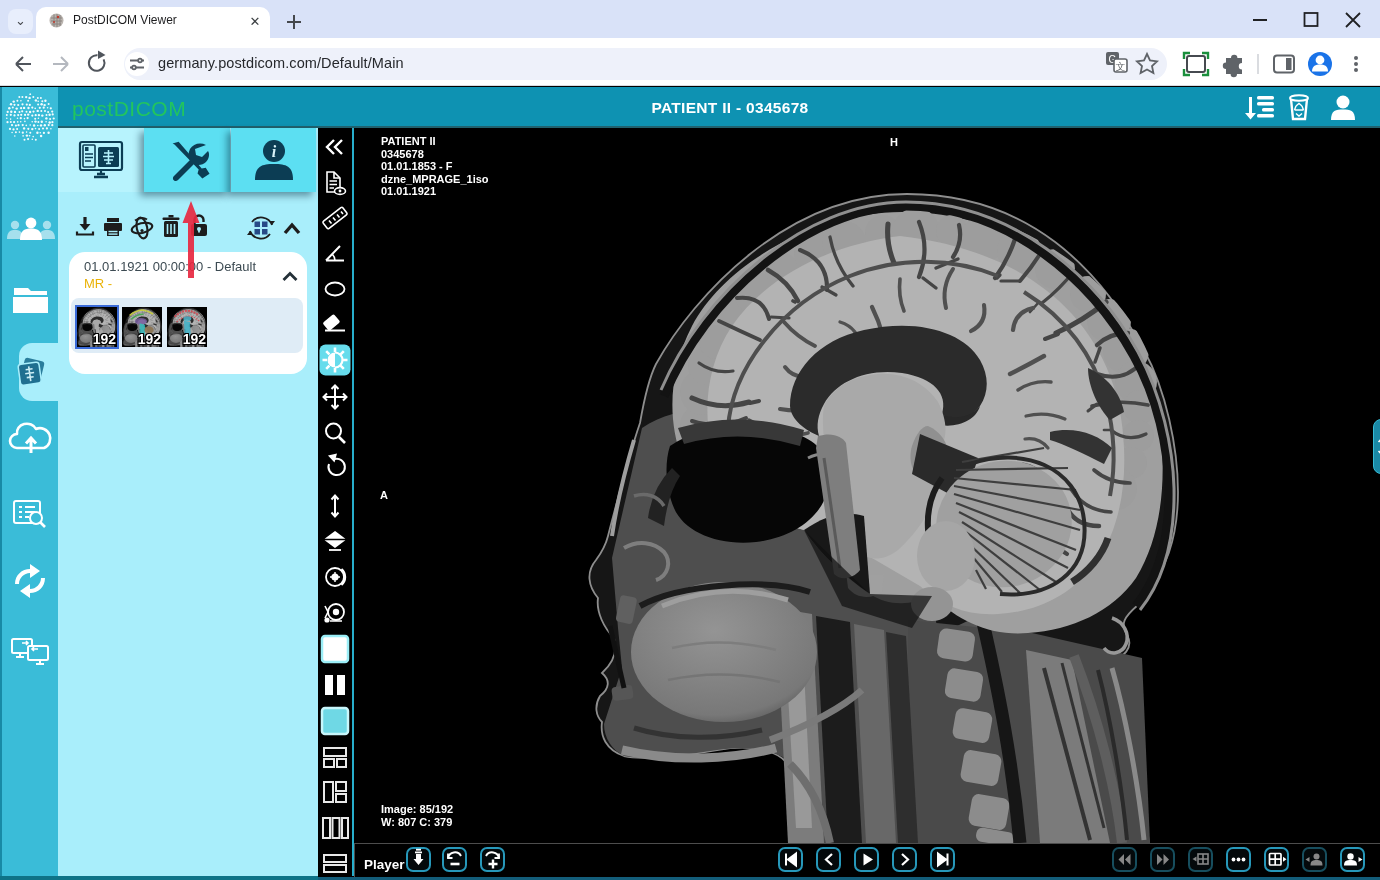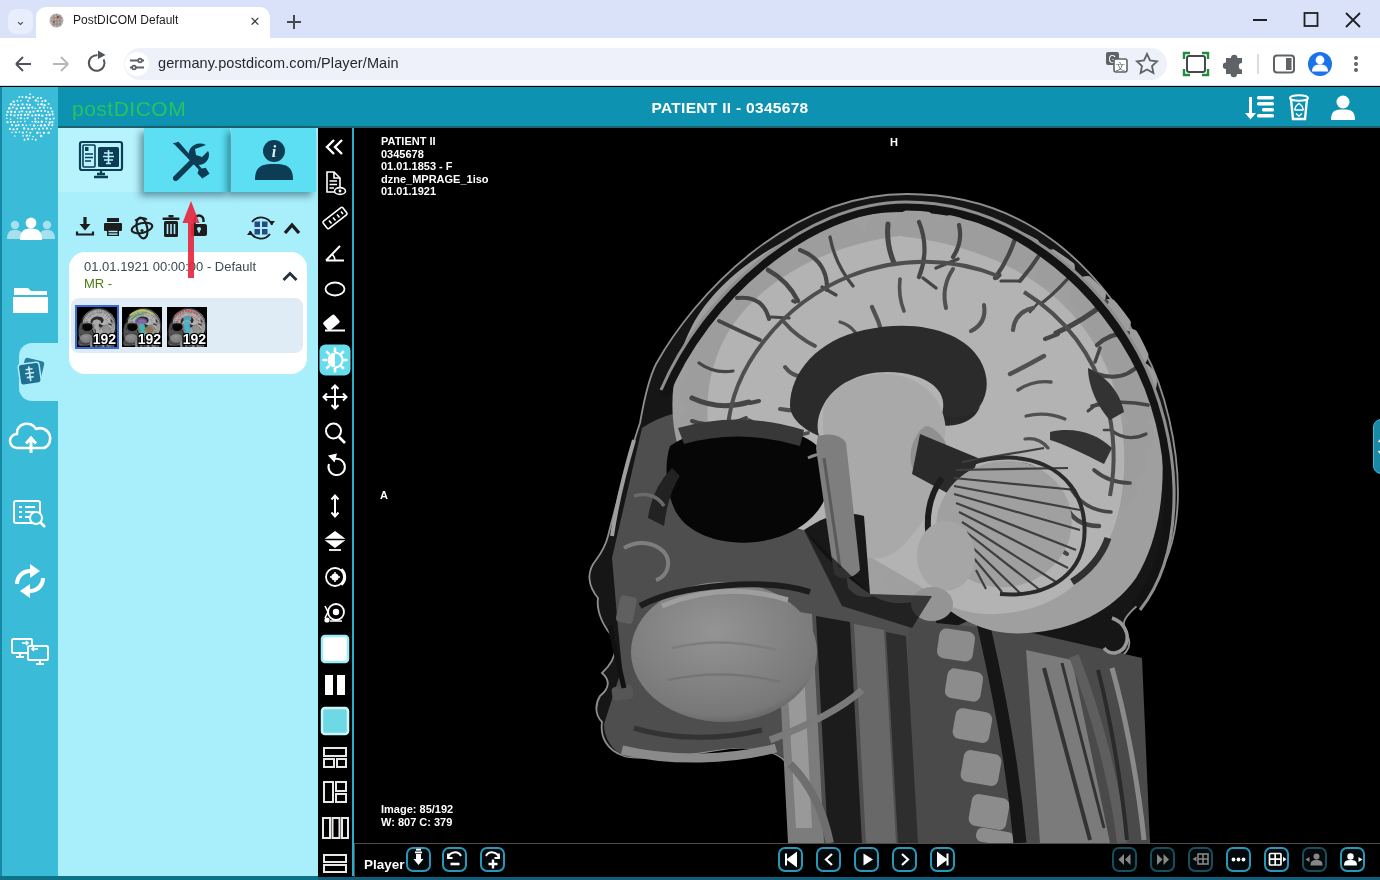--- a/index.html
+++ b/index.html
@@ -25,40 +25,40 @@
 #bottomstrip{left:0;top:877px;width:1380px;height:3px;background:#135d7a}
 #bottomstrip2{left:0;top:876px;width:318px;height:4px;background:#0e7387}
 
 .ptab{top:128px;height:64px;position:absolute}
 #ptab1{left:58px;width:86px;background:#b7f3fd}
 #ptab2{left:144px;width:86px;background:#5cdff2;box-shadow:-4px 4px 7px rgba(0,40,60,.45)}
 #ptab3{left:231px;width:85px;background:#5cdff2;box-shadow:-4px 4px 7px rgba(0,40,60,.45)}
 
 #card{left:69px;top:252px;width:238px;height:122px;background:#fff;border-radius:16px}
 #cardline1{left:84px;top:259px;font-size:13px;color:#3c4a52}
-#cardline2{left:84px;top:276px;font-size:13px;color:#4d7c0f}
+#cardline2{left:84px;top:276px;font-size:13px;color:#eab308}
 #thumbstrip{left:71px;top:298px;width:232px;height:55px;background:#dfecf6;border-radius:8px}
 .thumb{top:307px;width:40px;height:40px;position:absolute;background:#000;overflow:hidden}
 #thumb1{left:75px;top:305px;width:44px;height:44px;border:2px solid #3a6bd8}
 #thumb2{left:122px}
 #thumb3{left:167px}
 .tlabel{position:absolute;color:#fff;font-weight:bold;font-size:14px;text-shadow:-1px -1px 0 #000,1px -1px 0 #000,-1px 1px 0 #000,1px 1px 0 #000;padding-left:28px;}
 
 .ovl{color:#fff;font-size:11px;font-weight:bold;line-height:12.5px}
 </style></head>
 <body>
 <div id="page">
 <div class="abs" id="tabstrip"></div>
 <div class="abs" id="tab"></div>
 <div class="abs" id="tabchev">⌄</div>
-<div class="abs" id="tabtitle">PostDICOM Default</div>
+<div class="abs" id="tabtitle">PostDICOM Viewer</div>
 <div class="abs" id="tabx">✕</div>
 <div class="abs" id="chrometools"></div>
 <div class="abs" id="urlpill"></div>
-<div class="abs" id="urltext">germany.postdicom.com/Player/Main</div>
+<div class="abs" id="urltext">germany.postdicom.com/Default/Main</div>
 <div class="abs" id="header"></div>
 <div class="abs" id="logo">postDICOM</div>
 <div class="abs" id="htitle">PATIENT II - 0345678</div>
 <div class="abs" id="sidebar">
 <svg width="56" height="793" viewBox="0 0 56 793">
 <g fill="#fff" opacity="0.95" transform="translate(1,5)">
 <circle cx="27.1" cy="2.3" r="0.8"></circle>
 <circle cx="27.4" cy="2.3" r="0.8"></circle>
 <circle cx="16.3" cy="5.0" r="1.0"></circle>
 <circle cx="19.4" cy="5.0" r="1.0"></circle>

